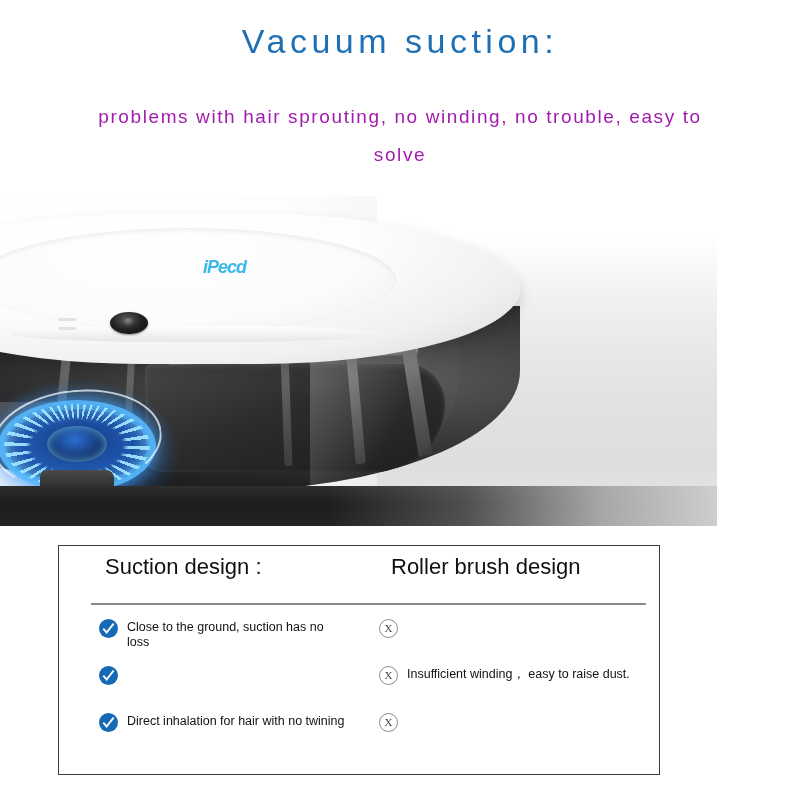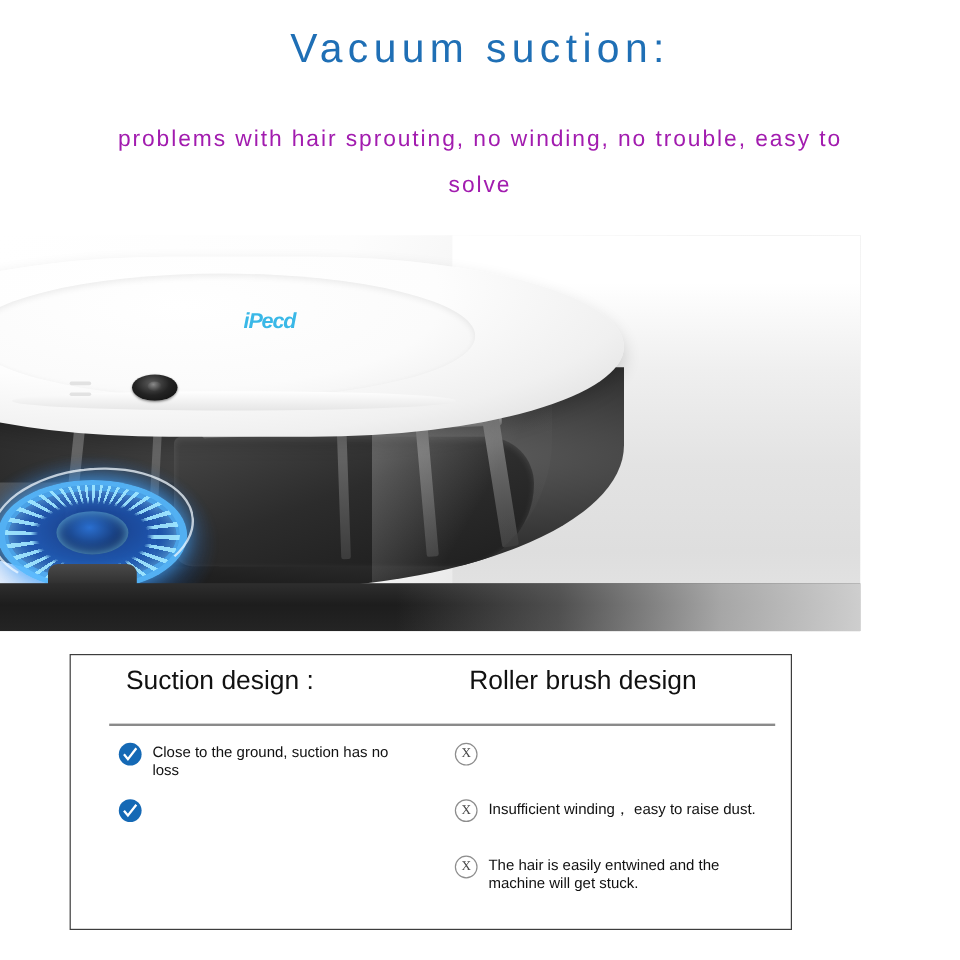--- a/index.html
+++ b/index.html
@@ -432,20 +432,27 @@
           </svg>
         </span>
       </div>
       <div class="cell right">
         <span class="ico-x">X</span>
         <span class="cell-text">Insufficient winding， easy to raise dust.</span>
       </div>
     </div>
 
     <div class="row">
+      <div class="cell left">
+        <span class="ico-check">
+          <svg width="19" height="19" viewBox="0 0 19 19">
+            <path d="M4.3 9.6 L7.6 13.6 L14.6 4.6" fill="none" stroke="#ffffff" stroke-width="1.9"></path>
+          </svg>
+        </span>
+        <span class="cell-text">Direct inhalation for hair with no twining</span>
+      </div>
       <div class="cell right">
         <span class="ico-x">X</span>
-        <span class="cell-text">The hair is easily entwined and the machine will get stuck.</span>
       </div>
     </div>
 
   </div>
 </div>
 
 </body></html>

